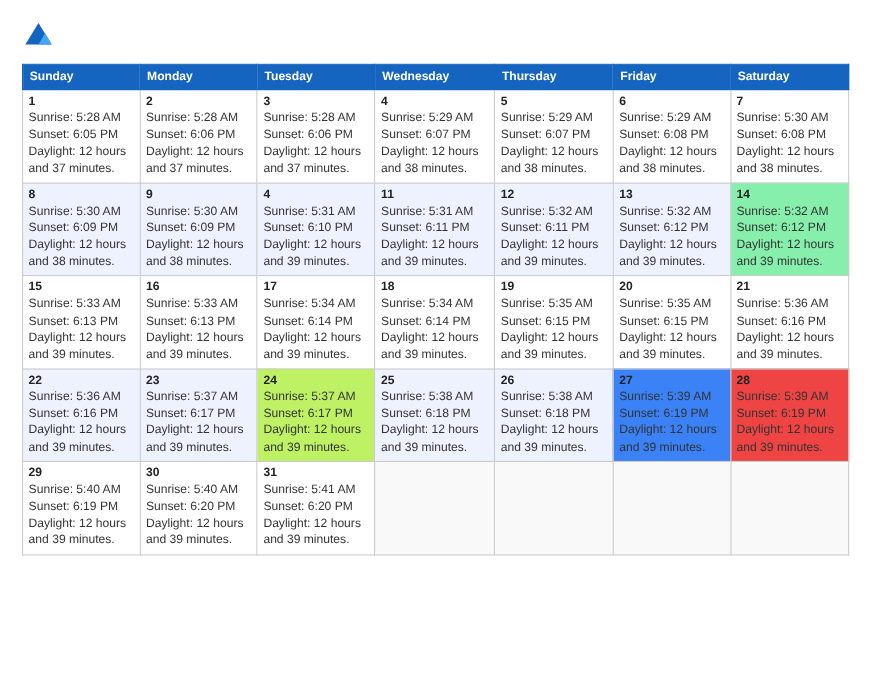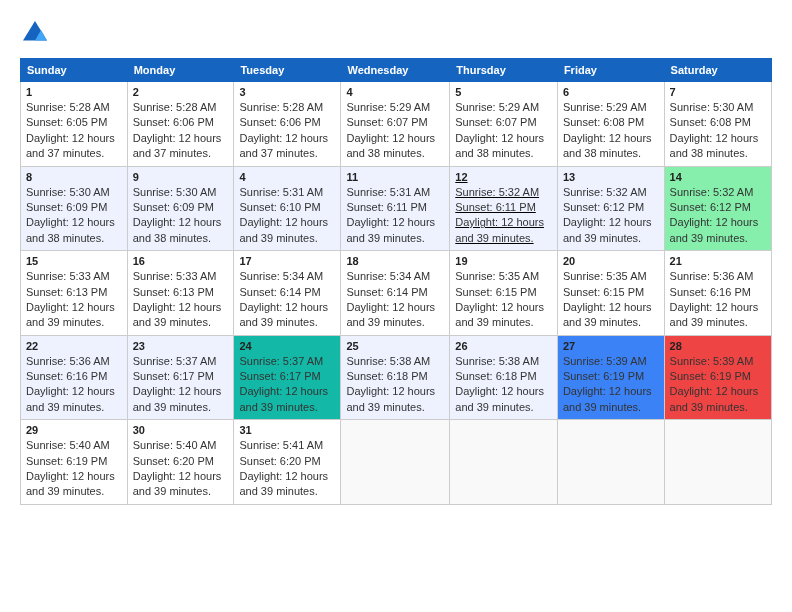--- a/index.html
+++ b/index.html
@@ -175,21 +175,21 @@
             <div class="day-info">Sunrise: 5:30 AM<br>Sunset: 6:09 PM<br>Daylight: 12 hours and 38 minutes.</div>
           </td>
           <td style="background: rgb(238, 242, 255);">
             <span class="day-num">4</span>
             <div class="day-info">Sunrise: 5:31 AM<br>Sunset: 6:10 PM<br>Daylight: 12 hours and 39 minutes.</div>
           </td>
           <td style="background: rgb(238, 242, 255); margin-top: 43px;">
             <span class="day-num">11</span>
             <div class="day-info">Sunrise: 5:31 AM<br>Sunset: 6:11 PM<br>Daylight: 12 hours and 39 minutes.</div>
           </td>
-          <td style="background: rgb(238, 242, 255); text-decoration: underline;">
+          <td style="background: rgb(238, 242, 255);">
             <span class="day-num">12</span>
             <div class="day-info">Sunrise: 5:32 AM<br>Sunset: 6:11 PM<br>Daylight: 12 hours and 39 minutes.</div>
           </td>
           <td style="background: rgb(238, 242, 255); margin-left: 41px;">
             <span class="day-num">13</span>
             <div class="day-info">Sunrise: 5:32 AM<br>Sunset: 6:12 PM<br>Daylight: 12 hours and 39 minutes.</div>
           </td>
           <td style="background: #86efac;">
             <span class="day-num">14</span>
             <div class="day-info">Sunrise: 5:32 AM<br>Sunset: 6:12 PM<br>Daylight: 12 hours and 39 minutes.</div>
@@ -227,21 +227,21 @@
         </tr>
         <tr>
           <td style="background: rgb(238, 242, 255);">
             <span class="day-num">22</span>
             <div class="day-info">Sunrise: 5:36 AM<br>Sunset: 6:16 PM<br>Daylight: 12 hours and 39 minutes.</div>
           </td>
           <td style="background: rgb(238, 242, 255);">
             <span class="day-num">23</span>
             <div class="day-info">Sunrise: 5:37 AM<br>Sunset: 6:17 PM<br>Daylight: 12 hours and 39 minutes.</div>
           </td>
-          <td style="background: #14b8a6;">
+          <td style="background: #bef264;">
             <span class="day-num">24</span>
             <div class="day-info">Sunrise: 5:37 AM<br>Sunset: 6:17 PM<br>Daylight: 12 hours and 39 minutes.</div>
           </td>
           <td style="background: rgb(238, 242, 255);">
             <span class="day-num">25</span>
             <div class="day-info">Sunrise: 5:38 AM<br>Sunset: 6:18 PM<br>Daylight: 12 hours and 39 minutes.</div>
           </td>
           <td style="background: rgb(238, 242, 255);">
             <span class="day-num">26</span>
             <div class="day-info">Sunrise: 5:38 AM<br>Sunset: 6:18 PM<br>Daylight: 12 hours and 39 minutes.</div>

